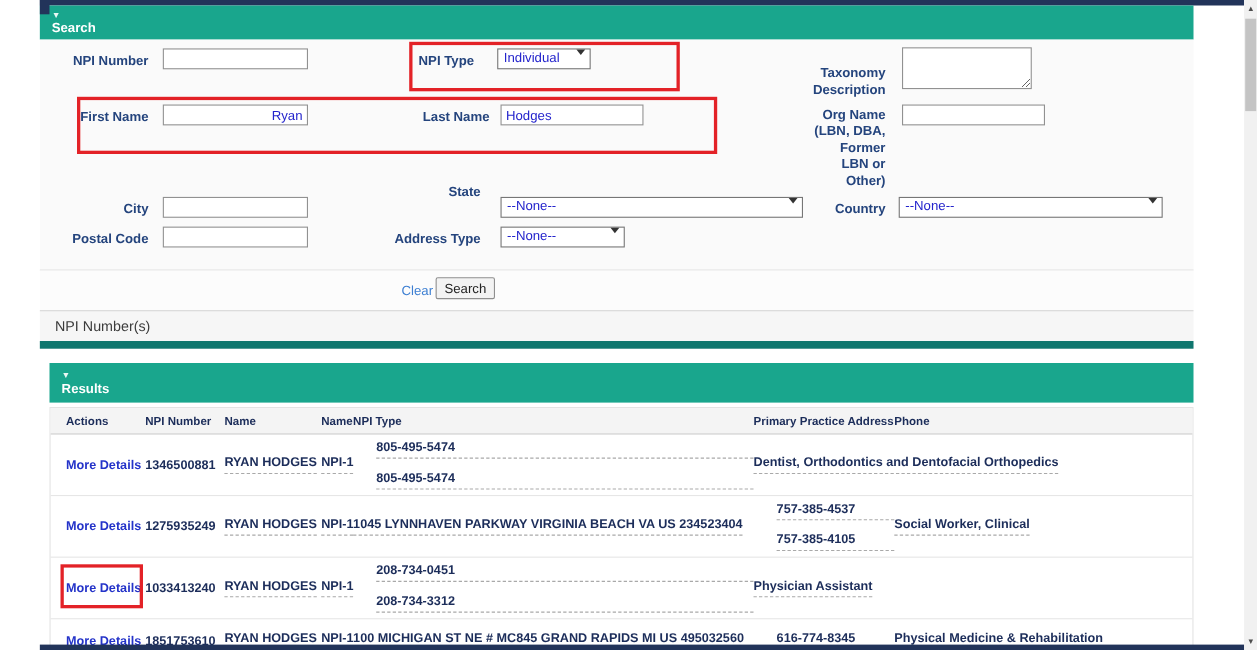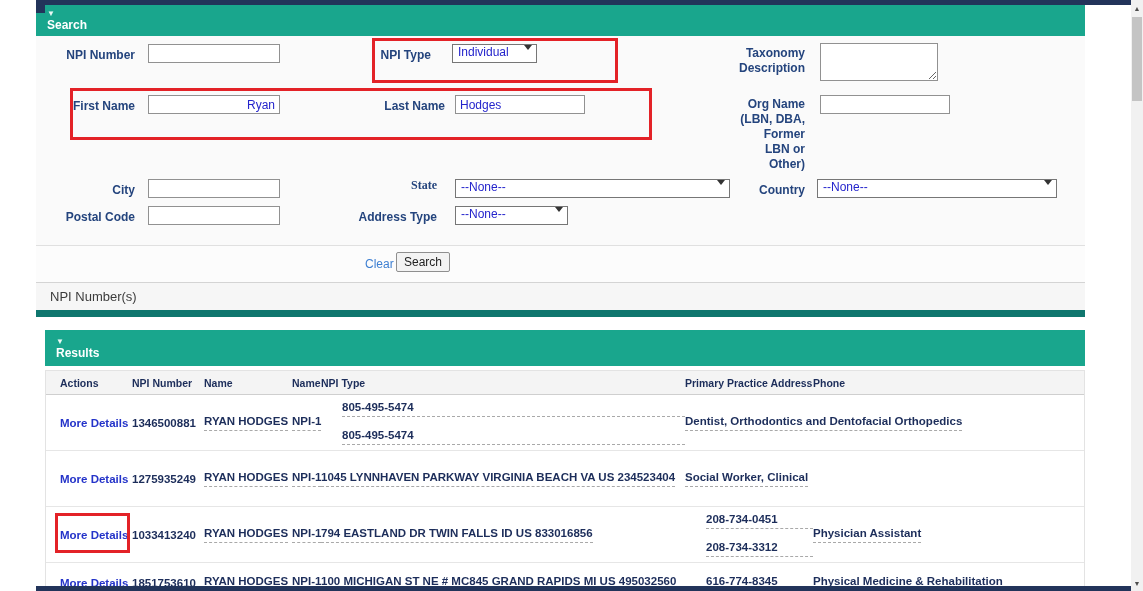--- a/index.html
+++ b/index.html
@@ -32,31 +32,31 @@
             font-family:"Liberation Sans",sans-serif; font-size:12px; color:#2424cc; padding:2px 4px; }
   .fselect { position:absolute; height:19px; border:1px solid #767676; background:#fff;
             display:flex; align-items:flex-start; padding:0 4px 0 5px; font-size:12px; color:#2424cc; cursor:default; }
   .fselect .arrow { margin-left:auto; width:0; height:0; border-left:4px solid transparent;
             border-right:4px solid transparent; border-top:5px solid #333; }
 
   #lbl-npi      { left:0;    top:12px;  width:99px; }
   #inp-npi      { left:112px;top:8px;   width:132px; }
   #lbl-npitype  { left:300px;top:12px;  width:95px; }
   #sel-npitype  { left:416px;top:8px;   width:85px; }
-  #lbl-taxonomy { left:703px;top:10px;  width:66px; }
+  #lbl-taxonomy { left:703px;top:23px;  width:66px; }
   #ta-taxonomy  { left:784px;top:7px;   width:118px; height:38px; }
   #lbl-first    { left:0;    top:63px;  width:99px; }
   #inp-first    { left:112px;top:59px;  width:132px;text-align:right; }
   #lbl-last     { left:310px;top:63px;  width:99px; }
   #inp-last     { left:419px;top:59px;  width:130px; }
   #lbl-org      { left:703px;top:61px;  width:66px; }
   #inp-org      { left:784px;top:59px;  width:130px; }
   #lbl-city     { left:0;    top:147px; width:99px; }
   #inp-city     { left:112px;top:143px; width:132px; }
-  #lbl-state    { left:310px;top:142px; width:91px;font-family:Liberation Serif, serif; }
+  #lbl-state    { left:310px;top:131px; width:91px; }
   #sel-state    { left:419px;top:143px; width:275px; }
   #lbl-country  { left:703px;top:147px; width:66px; }
   #sel-country  { left:781px;top:143px; width:240px; }
   #lbl-postal   { left:0;    top:174px; width:99px; }
   #inp-postal   { left:112px;top:170px; width:132px; }
   #lbl-addrtype { left:310px;top:174px; width:91px; }
   #sel-addrtype { left:419px;top:170px; width:113px; }
 
   
   .actions-row { position:relative; width:1049px; height:37px; background:#fcfcfc;
@@ -196,29 +196,32 @@
         </div>
         <div><span class="u">Dentist, Orthodontics and Dentofacial Orthopedics</span></div>
       </div>
 
       <div class="t-row">
         <div><a class="more-details">More Details</a></div>
         <div><span>1275935249</span></div>
         <div><span class="u">RYAN HODGES</span></div>
         <div><span class="u">NPI-1</span></div>
         <div><span class="u">1045 LYNNHAVEN PARKWAY VIRGINIA BEACH VA US 234523404</span></div>
+        <div class="c-phone">
+          <span class="u">757-385-4537</span>
+          <span class="u">757-385-4105</span>
+        </div>
         <div><span class="u">Social Worker, Clinical</span></div>
       </div>
 
       <div class="t-row">
         <div><a class="more-details">More Details</a></div>
         <div><span>1033413240</span></div>
         <div><span class="u">RYAN HODGES</span></div>
         <div><span class="u">NPI-1</span></div>
-        <div><span class="u">794 EASTLAND DR TWIN FALLS ID US 833016856</span></div>
         <div class="c-phone">
           <span class="u">208-734-0451</span>
           <span class="u">208-734-3312</span>
         </div>
         <div><span class="u">Physician Assistant</span></div>
       </div>
 
       <div class="t-row">
         <div><a class="more-details">More Details</a></div>
         <div><span>1851753610</span></div>

